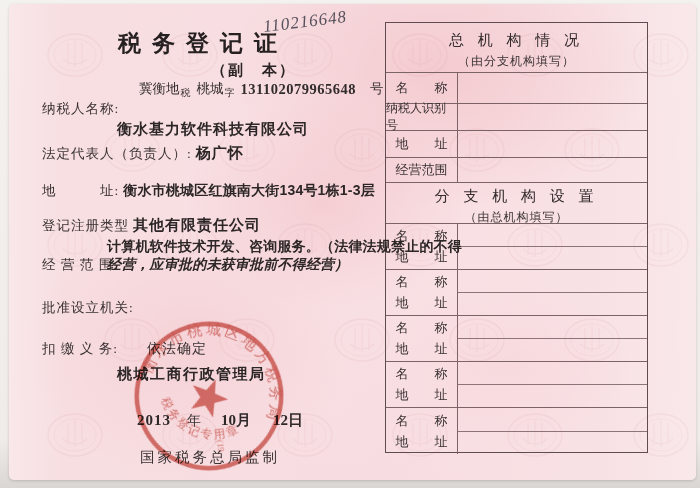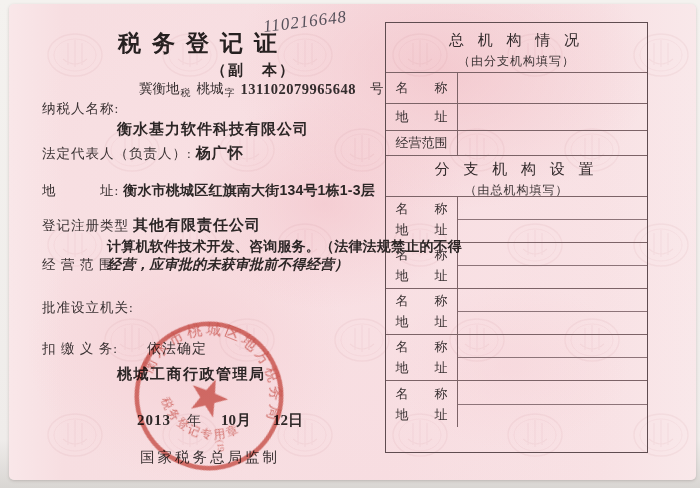--- a/index.html
+++ b/index.html
@@ -104,20 +104,24 @@
   <div class="tbl">
     <div class="hd kai" style="height:50px;">
       <div class="t">总 机 构 情 况</div>
       <div class="s">（由分支机构填写）</div>
     </div>
     <div class="row" style="height:31px;">
       <div class="lcell kai">名　　称</div>
       <div class="vcell"></div>
     </div>
     <div class="row" style="height:27px;">
+      <div class="lcell small kai">纳税人识别号</div>
+      <div class="vcell"></div>
+    </div>
+    <div class="row" style="height:27px;">
       <div class="lcell kai">地　　址</div>
       <div class="vcell"></div>
     </div>
     <div class="row" style="height:25px;">
       <div class="lcell kai">经营范围</div>
       <div class="vcell"></div>
     </div>
     <div class="hd kai" style="height:41px;">
       <div class="t" style="padding-top:4px;">分 支 机 构 设 置</div>
       <div class="s">（由总机构填写）</div>

